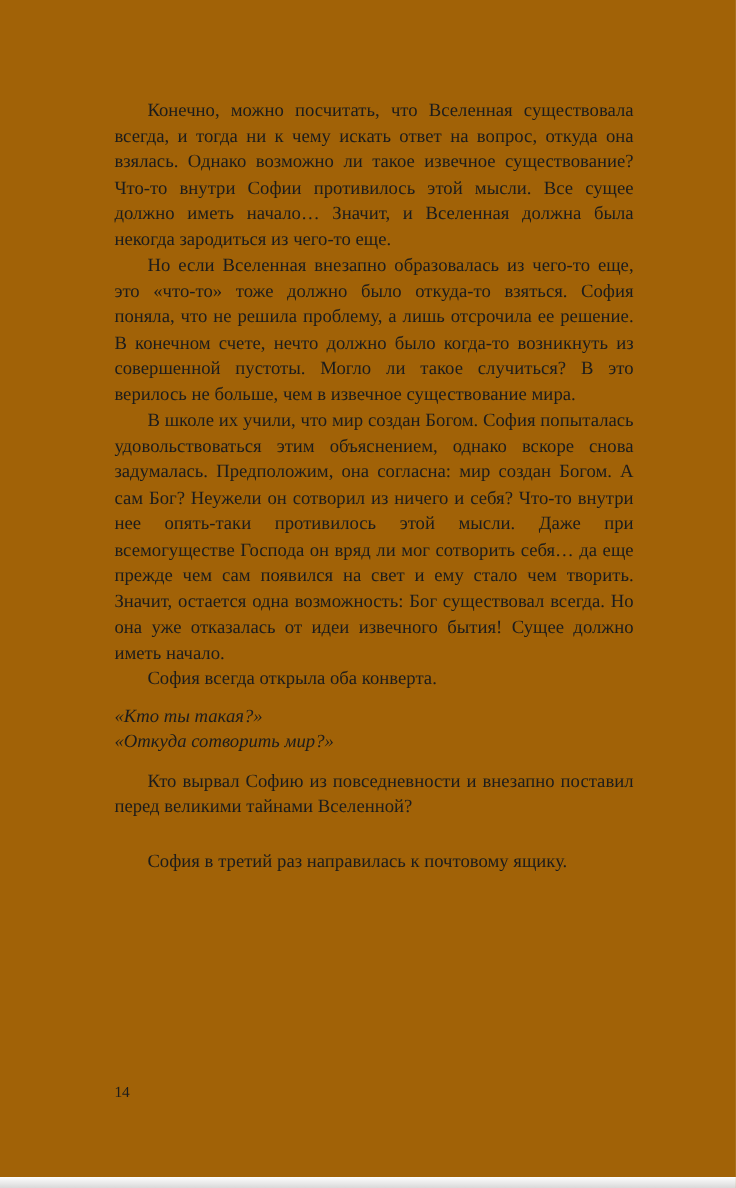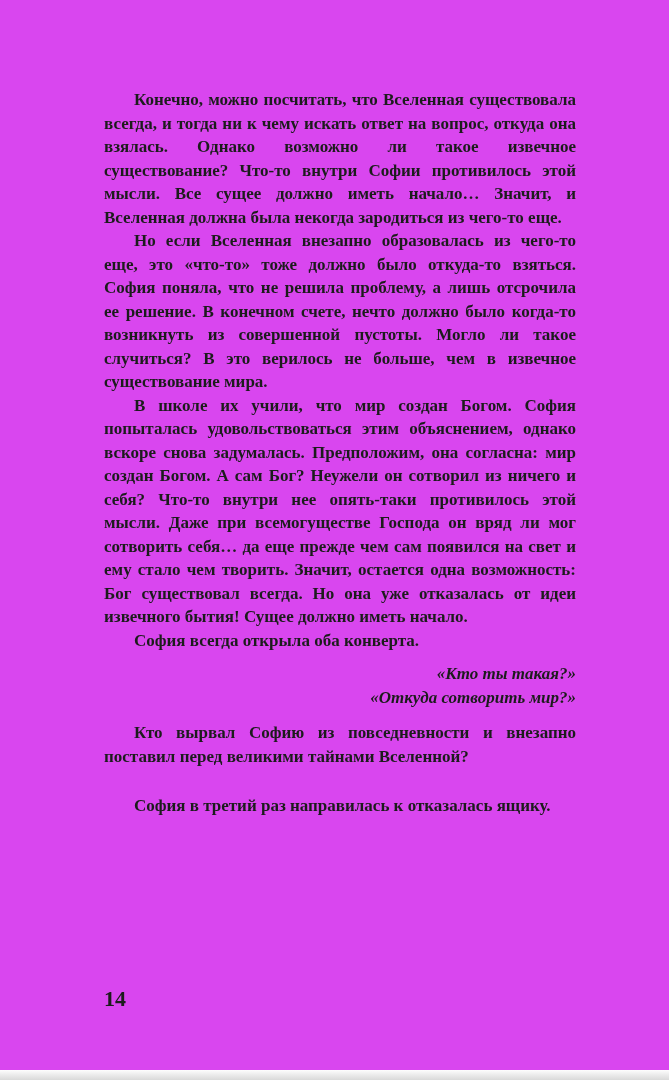--- a/index.html
+++ b/index.html
@@ -10,22 +10,21 @@
     width: 669px;
     height: 1080px;
     position: relative;
     background: #ffffff;
     font-family: "Liberation Serif", serif;
     overflow: hidden;
   }
   .book-page {
     position: absolute;
     inset: 0;
-    background: #d946ef;
-    font-weight: bold;
+    background: #a16207;
   }
   .page-edge-bottom {
     position: absolute;
     left: 0;
     right: 0;
     bottom: 0;
     height: 10px;
     background: linear-gradient(to bottom, #fdfdfd, #d9d9d9);
   }
   .text-block {
@@ -40,33 +39,33 @@
   }
   .text-block p {
     margin: 0;
     text-indent: 30px;
     hyphens: auto;
   }
   .quote-block {
     margin: 10px 0 12px 0;
   }
   .quote-line {
-    text-align: right;
+    text-align: left;
     font-style: italic;
     text-indent: 0 !important;
     margin: 0;
   }
   .section-gap {
     height: 26px;
   }
   .page-number {
     position: absolute;
     left: 104px;
     top: 986px;
-    font-size: 22px;
+    font-size: 14px;
     color: #1c1c1c;
   }
 </style>
 </head>
 <body>
 
 <div class="book-page">
 
   <div class="text-block">
 
@@ -77,21 +76,21 @@
 
     <div class="quote-block">
       <p class="quote-line">«Кто ты такая?»</p>
       <p class="quote-line">«Откуда сотворить мир?»</p>
     </div>
 
     <p>Кто вырвал Софию из повседневности и внезапно поставил перед великими тайнами Вселенной?</p>
 
     <div class="section-gap"></div>
 
-    <p>София в третий раз направилась к отказалась ящику.</p>
+    <p>София в третий раз направилась к почтовому ящику.</p>
 
   </div>
 
   <div class="page-number">14</div>
 
   <div class="page-edge-bottom"></div>
 
 </div>
 
 </body></html>

